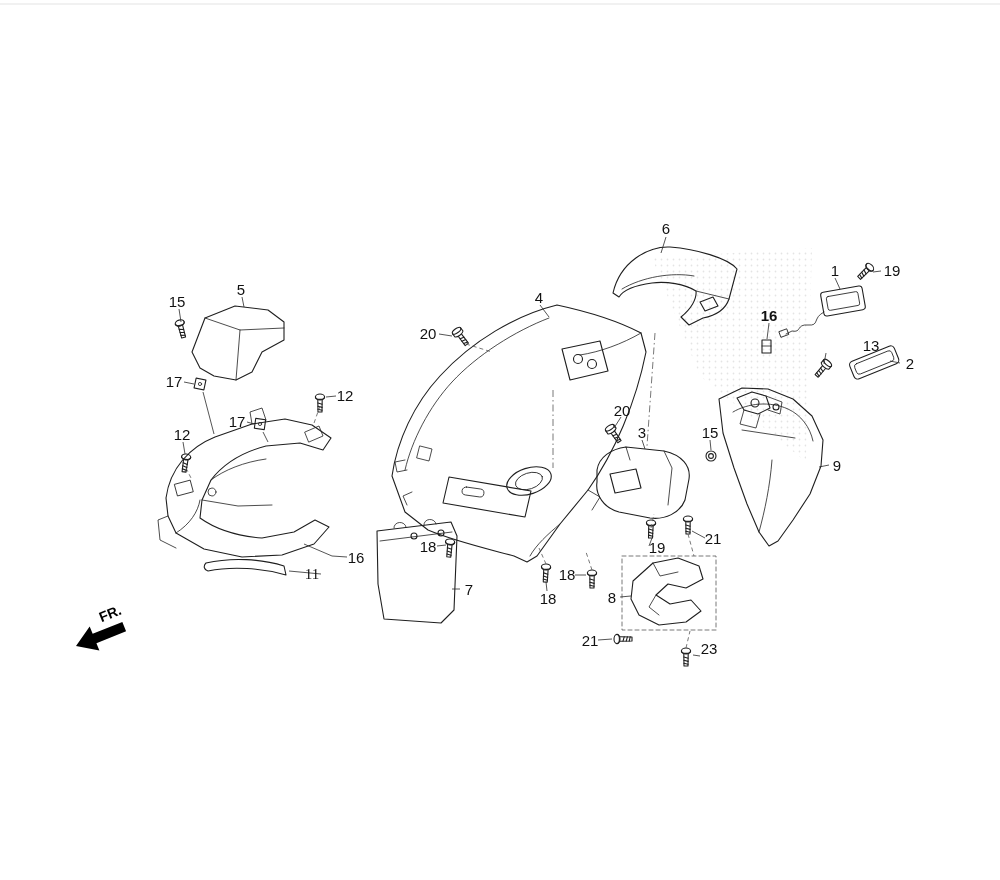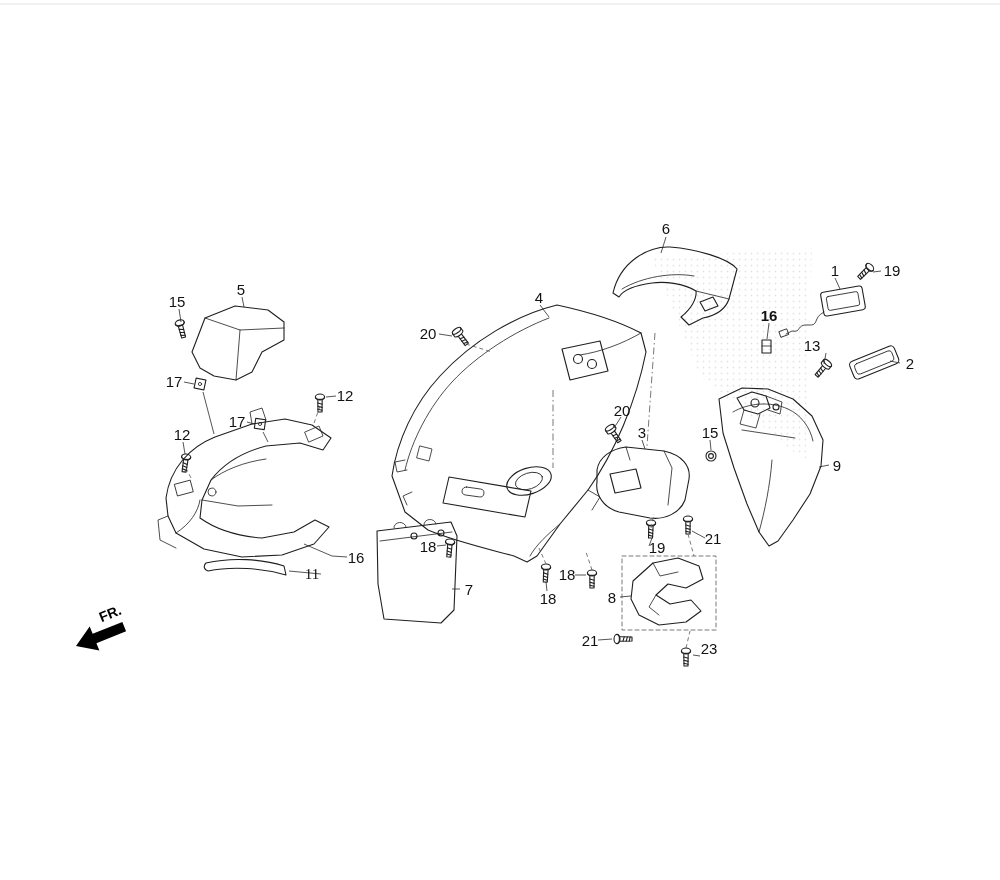--- a/index.html
+++ b/index.html
@@ -235,21 +235,21 @@
 
 <div class="callout-layer">
       <div class="callout" style="left: 666px; top: 228px;">6</div>
       <div class="callout" style="left: 835px; top: 270px;">1</div>
       <div class="callout" style="left: 892px; top: 270px;">19</div>
       <div class="callout" style="left: 241px; top: 289px;">5</div>
       <div class="callout" style="left: 177px; top: 301px;">15</div>
       <div class="callout" style="left: 539px; top: 297px;">4</div>
       <div class="callout" style="left: 769px; top: 315px; font-weight: bold;">16</div>
       <div class="callout" style="left: 428px; top: 333px;">20</div>
-      <div class="callout" style="left: 812px; top: 345px;">13</div>
+      <div class="callout" style="left: 871px; top: 345px;">13</div>
       <div class="callout" style="left: 910px; top: 363px;">2</div>
       <div class="callout" style="left: 174px; top: 381px;">17</div>
       <div class="callout" style="left: 345px; top: 395px;">12</div>
       <div class="callout" style="left: 622px; top: 410px;">20</div>
       <div class="callout" style="left: 237px; top: 421px;">17</div>
       <div class="callout" style="left: 642px; top: 432px;">3</div>
       <div class="callout" style="left: 710px; top: 432px;">15</div>
       <div class="callout" style="left: 182px; top: 434px;">12</div>
       <div class="callout" style="left: 837px; top: 465px;">9</div>
       <div class="callout" style="left: 713px; top: 538px;">21</div>

